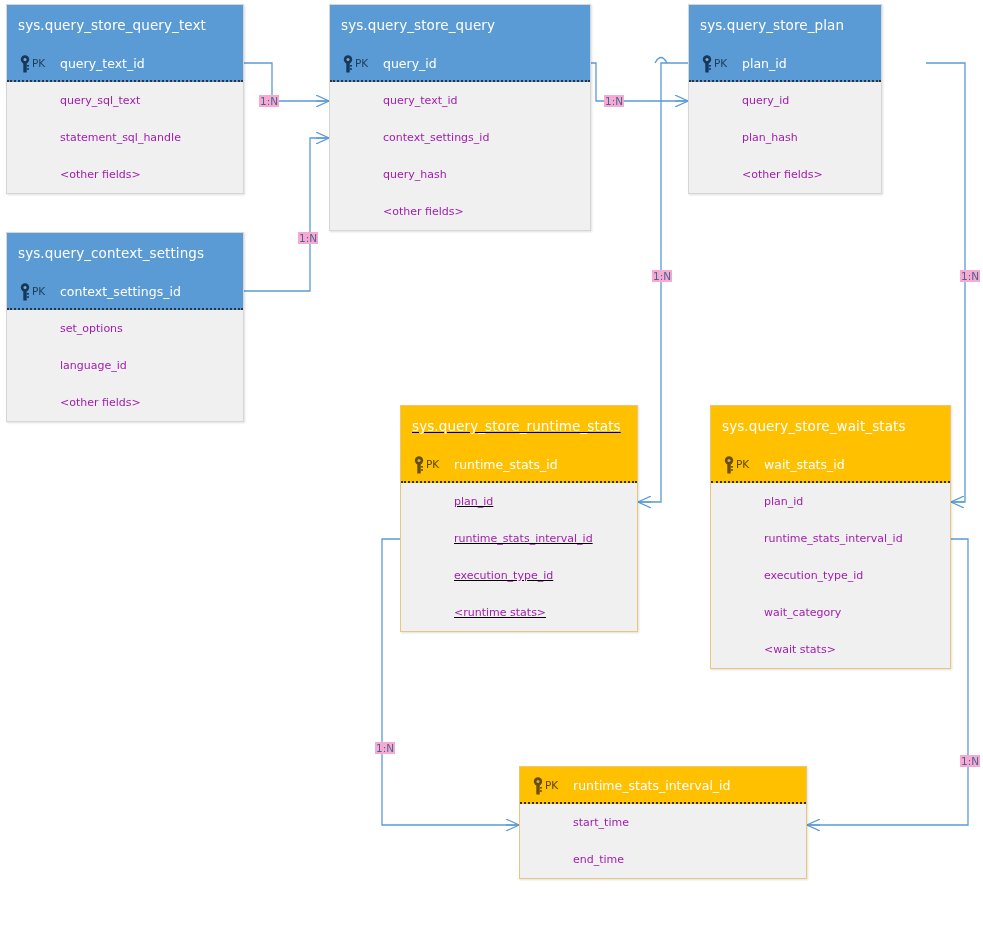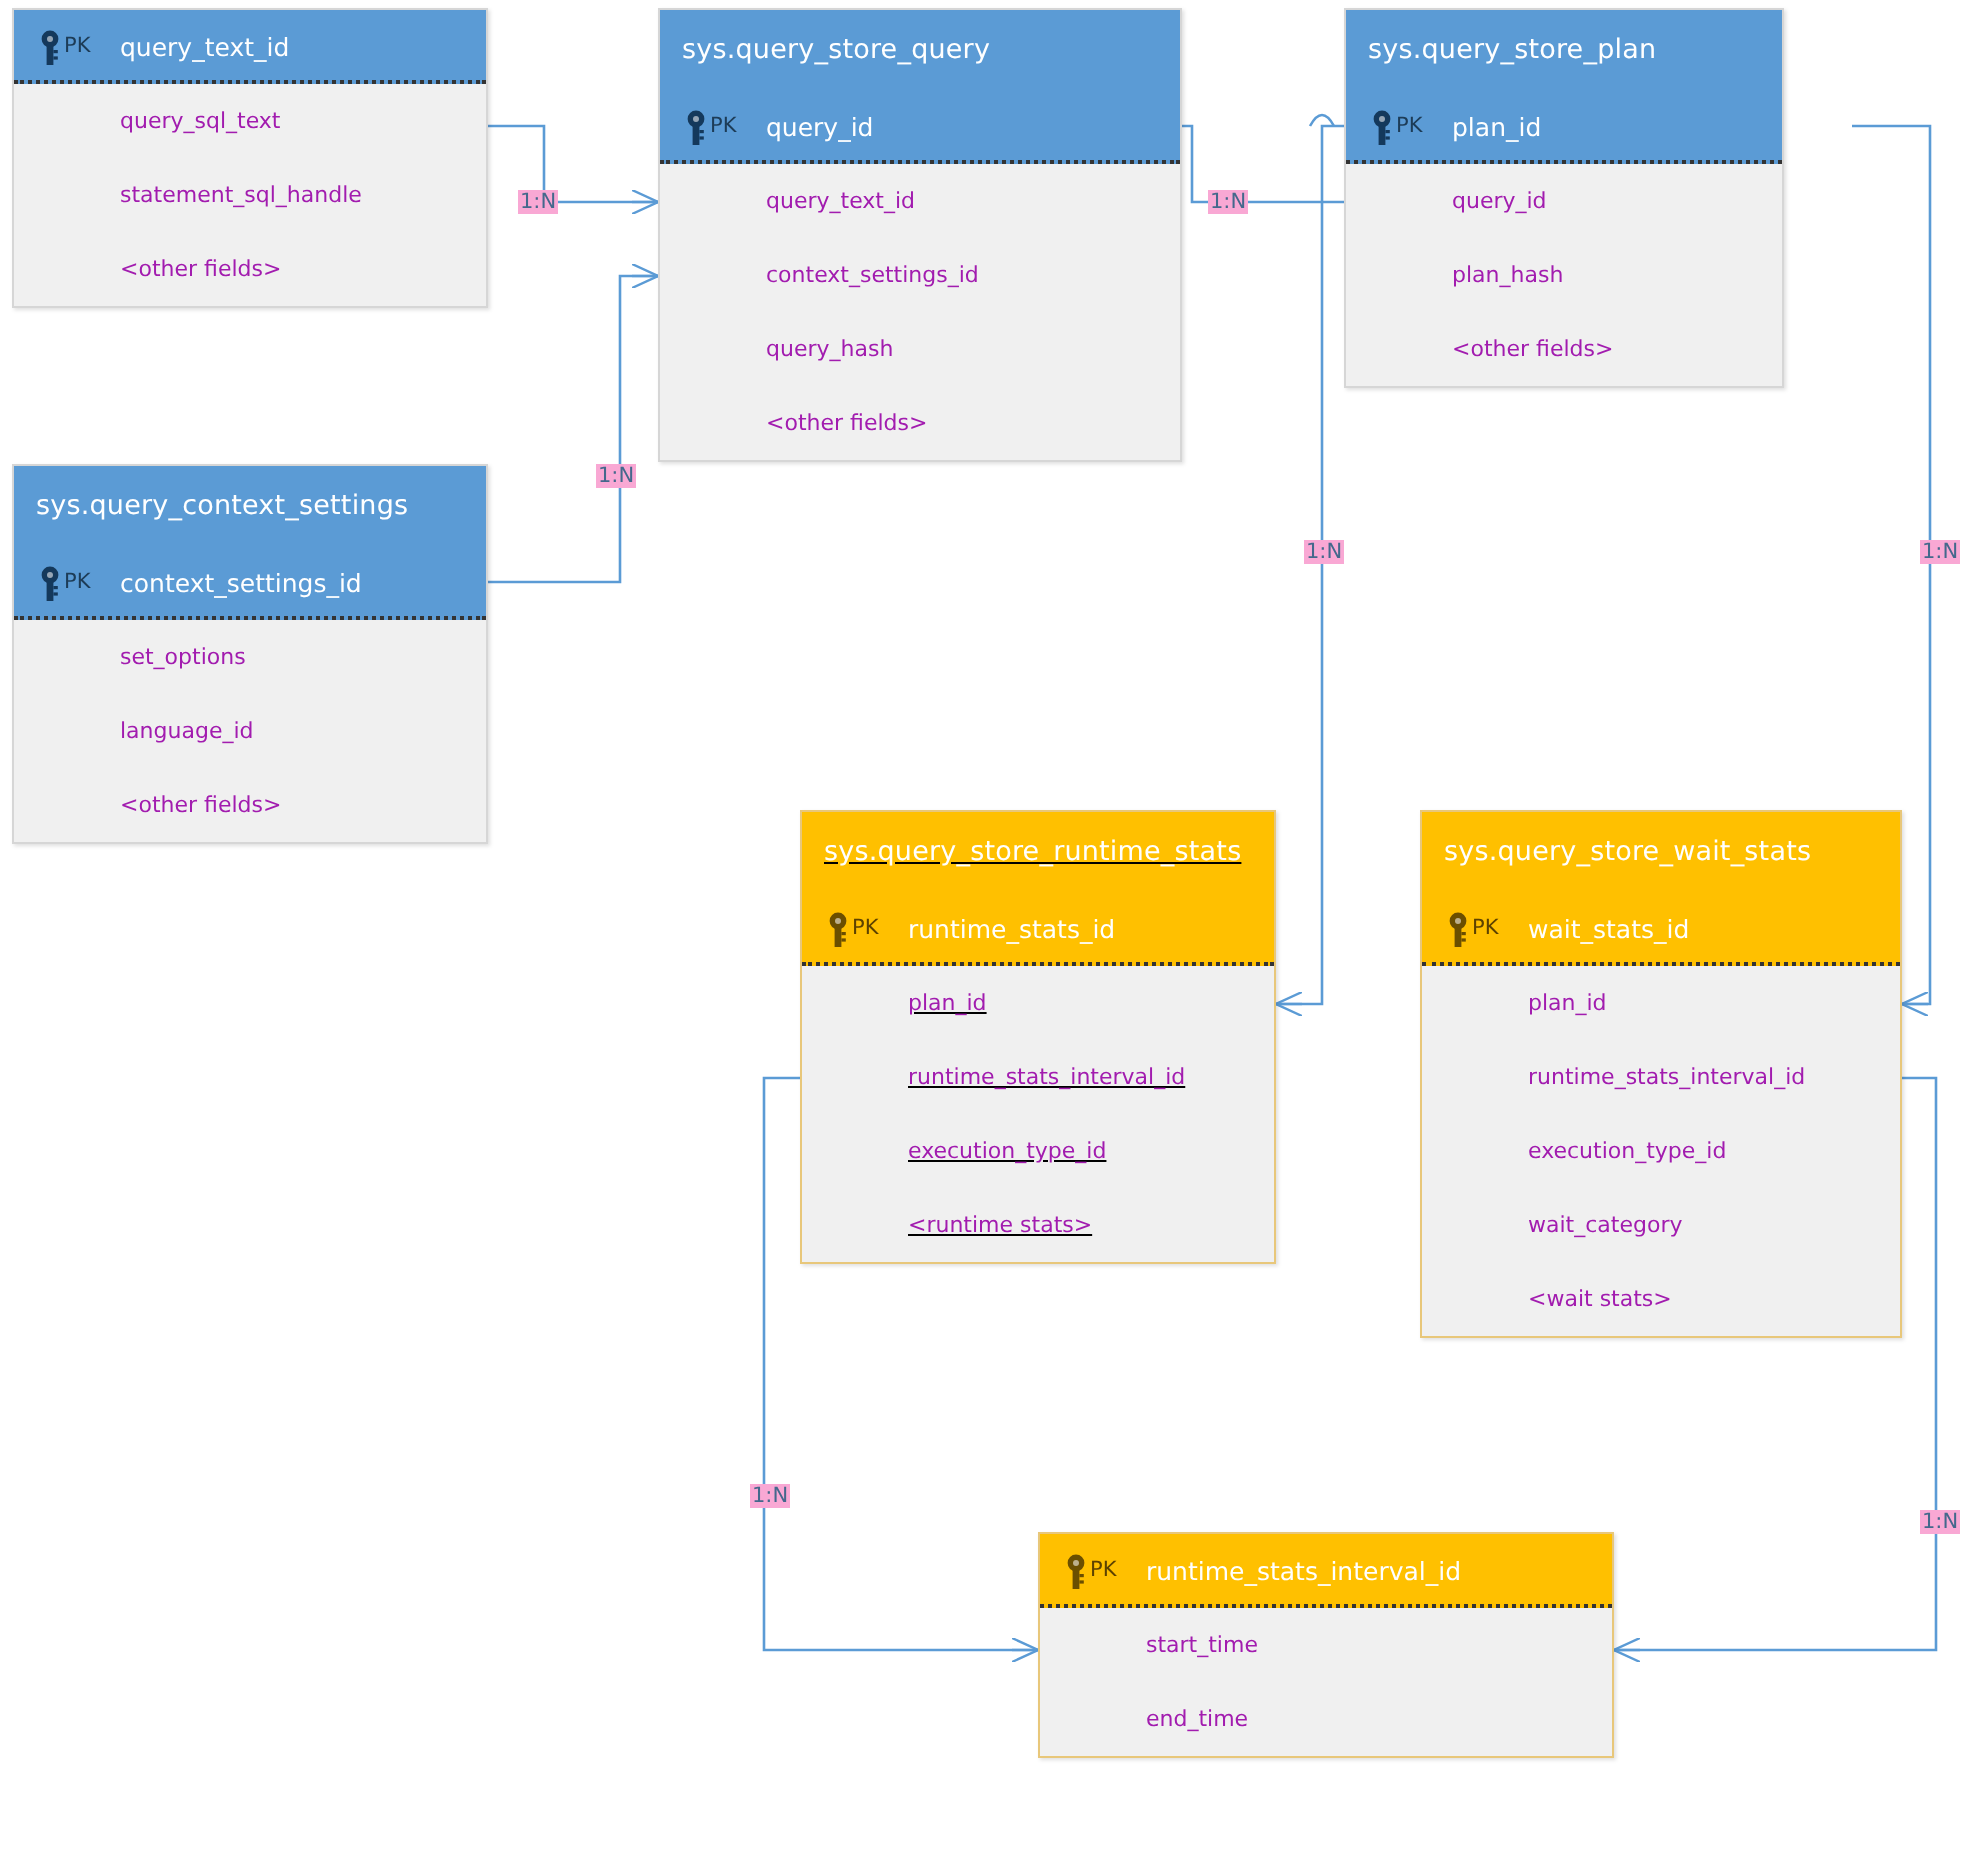--- a/index.html
+++ b/index.html
@@ -130,20 +130,21 @@
         <path d="M 926 63 L 965 63 L 965 502 L 951 502" fill="none" stroke="#5b9bd5" stroke-width="1.3" marker-end="url(#crowfoot)"></path>
         <path d="M 400 539 L 382 539 L 382 825 L 519 825" fill="none" stroke="#5b9bd5" stroke-width="1.3" marker-end="url(#crowfoot)"></path>
         <path d="M 951 539 L 968 539 L 968 825 L 807 825" fill="none" stroke="#5b9bd5" stroke-width="1.3" marker-end="url(#crowfoot)"></path>
       </g>
 
     <path d="M 655 63 Q 661 52 667 63" fill="none" stroke="#5b9bd5" stroke-width="1.3"></path>
   </svg>
 
   <div id="entities">
       <div class="entity blue" style="left: 6px; top: 4px; width: 238px;">
+        <div class="entity-title">sys.query_store_query_text</div>
         <div class="entity-pk">
           <span class="pk-key"><svg viewBox="0 0 12 18" width="12" height="18">
               <circle cx="6" cy="4.5" r="4.2" fill="#14395c"></circle>
               <rect x="4.3" y="6" width="3.4" height="11.5" fill="#14395c"></rect>
               <rect x="7.7" y="10" width="2.2" height="1.6" fill="#14395c"></rect>
               <rect x="7.7" y="13.2" width="2.2" height="1.6" fill="#14395c"></rect>
               <circle cx="6" cy="4.5" r="1.5" fill="#ffffff" opacity="0.55"></circle>
             </svg></span>
           <span class="pk-tag">PK</span>
           <span class="pk-name">query_text_id</span>
@@ -167,21 +168,21 @@
           <span class="pk-tag">PK</span>
           <span class="pk-name">query_id</span>
         </div>
         <div class="entity-body">
           <div class="field">query_text_id</div>
           <div class="field">context_settings_id</div>
           <div class="field">query_hash</div>
           <div class="field">&lt;other fields&gt;</div>
         </div>
       </div>
-      <div class="entity blue" style="left: 672px; top: 4px; width: 220px;">
+      <div class="entity blue" style="left: 688px; top: 4px; width: 194px;">
         <div class="entity-title">sys.query_store_plan</div>
         <div class="entity-pk">
           <span class="pk-key"><svg viewBox="0 0 12 18" width="12" height="18">
               <circle cx="6" cy="4.5" r="4.2" fill="#14395c"></circle>
               <rect x="4.3" y="6" width="3.4" height="11.5" fill="#14395c"></rect>
               <rect x="7.7" y="10" width="2.2" height="1.6" fill="#14395c"></rect>
               <rect x="7.7" y="13.2" width="2.2" height="1.6" fill="#14395c"></rect>
               <circle cx="6" cy="4.5" r="1.5" fill="#ffffff" opacity="0.55"></circle>
             </svg></span>
           <span class="pk-tag">PK</span>

